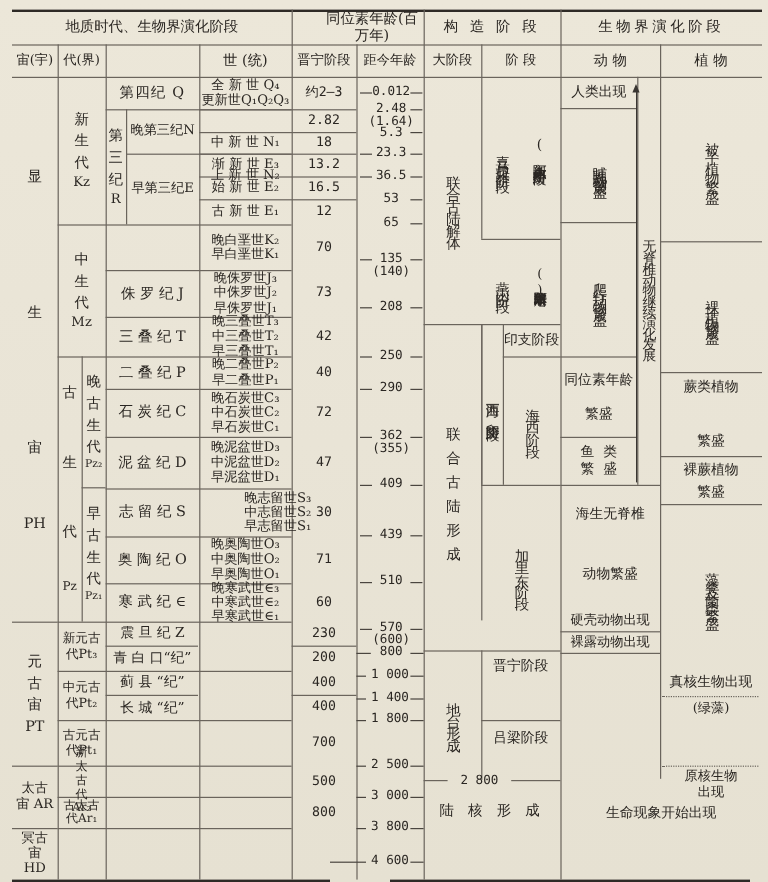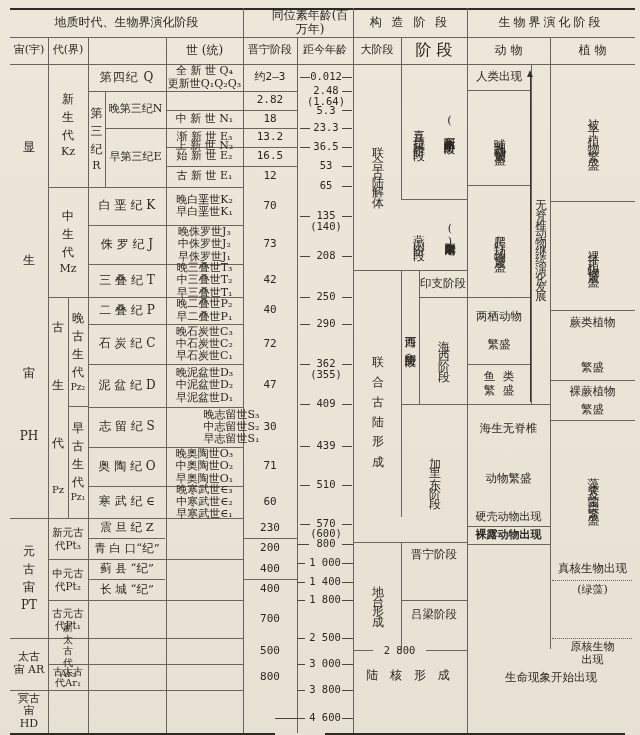--- a/index.html
+++ b/index.html
@@ -53,21 +53,21 @@
   <div class="cell" style="left:243px;top:8px;width:110px;height:29px;font-size:12px;padding-left:24px;">同位素年龄(百万年)</div>
   <div class="cell" style="left:353px;top:8px;width:114px;height:29px;font-size:12px;letter-spacing:3px;">构 造 阶 段</div>
   <div class="cell" style="left:467px;top:8px;width:168px;height:29px;font-size:12px;letter-spacing:3px;">生物界演化阶段</div>
 
   <div class="cell" style="left:10px;top:37px;width:38px;height:27px;font-size:11px;">宙(宇)</div>
   <div class="cell" style="left:48px;top:37px;width:40px;height:27px;font-size:11px;">代(界)</div>
   <div class="cell" style="left:166px;top:37px;width:77px;height:27px;font-size:12px;">世 (统)</div>
   <div class="cell" style="left:243px;top:37px;width:54px;height:27px;font-size:11px;">晋宁阶段</div>
   <div class="cell" style="left:297px;top:37px;width:56px;height:27px;font-size:11px;">距今年龄</div>
   <div class="cell" style="left:353px;top:37px;width:48px;height:27px;font-size:11px;">大阶段</div>
-  <div class="cell" style="left:401px;top:37px;width:66px;height:27px;font-size:16px;text-align:right;">阶 段</div>
+  <div class="cell" style="left:401px;top:37px;width:66px;height:27px;font-size:11px;text-align:right;">阶 段</div>
   <div class="cell" style="left:467px;top:37px;width:83px;height:27px;font-size:12px;">动 物</div>
   <div class="cell" style="left:550px;top:37px;width:85px;height:27px;font-size:12px;">植 物</div>
 
   <div class="ln h" style="left:10px;top:518px;width:38px;"></div>
   <div class="ln h" style="left:10px;top:638px;width:38px;"></div>
   <div class="ln h" style="left:10px;top:690px;width:38px;"></div>
 
   <div class="cell stack" style="left:10px;top:64px;width:38px;height:454px;">
     <span style="margin-bottom:95px">显</span>
     <span style="margin-bottom:95px">生</span>
@@ -147,21 +147,20 @@
 
   <div class="cell" style="left:88px;top:64px;width:78px;height:27px;font-size:12px;letter-spacing:1px;">第四纪 Q</div>
   <div class="cell stack" style="left:88px;top:91px;width:17px;height:96px;">
     <span>第</span>
     <span>三</span>
     <span>纪</span>
     <span style="font-size:11px">R</span>
   </div>
   <div class="cell" style="left:105px;top:91px;width:61px;height:37px;font-size:11px;">晚第三纪N</div>
   <div class="cell" style="left:105px;top:128px;width:61px;height:59px;font-size:11px;">早第三纪E</div>
-  <div class="cell" style="left:88px;top:187px;width:78px;height:38px;font-size:12px;">白 垩 纪 K</div>
   <div class="cell" style="left:88px;top:225px;width:78px;height:39px;font-size:12px;">侏 罗 纪 J</div>
   <div class="cell" style="left:88px;top:264px;width:78px;height:33px;font-size:12px;">三 叠 纪 T</div>
   <div class="cell" style="left:88px;top:297px;width:78px;height:27px;font-size:12px;">二 叠 纪 P</div>
   <div class="cell" style="left:88px;top:324px;width:78px;height:40px;font-size:12px;">石 炭 纪 C</div>
   <div class="cell" style="left:88px;top:364px;width:78px;height:43px;font-size:12px;">泥 盆 纪 D</div>
   <div class="cell" style="left:88px;top:407px;width:78px;height:40px;font-size:12px;">志 留 纪 S</div>
   <div class="cell" style="left:88px;top:447px;width:78px;height:39px;font-size:12px;">奥 陶 纪 O</div>
   <div class="cell" style="left:88px;top:486px;width:78px;height:32px;font-size:12px;">寒 武 纪 ∈</div>
   <div class="cell" style="left:88px;top:518px;width:78px;height:20px;font-size:11.5px;">震 旦 纪 Z</div>
   <div class="cell" style="left:88px;top:538px;width:78px;height:21px;font-size:11.5px;">青 白 口“纪”</div>
@@ -371,31 +370,31 @@
   <div class="ln h" style="left:467px;top:364px;width:64px;"></div>
   <div class="ln h" style="left:467px;top:404px;width:83px;"></div>
   <div class="ln h" style="left:467px;top:526px;width:83px;"></div>
   <div class="ln h" style="left:467px;top:544px;width:83px;"></div>
   <div class="ln v" style="left:531px;top:64px;height:340px;"></div>
 
   <div class="cell" style="left:467px;top:64px;width:64px;height:26px;font-size:11.5px;">人类出现</div>
   <div class="cell vert" style="left:467px;top:90px;width:64px;height:95px;letter-spacing:3px;">哺乳动物繁盛</div>
   <div class="cell vert" style="left:467px;top:185px;width:64px;height:112px;letter-spacing:5px;">爬行动物繁盛</div>
   <div class="cell stack" style="left:467px;top:297px;width:64px;height:67px;">
-    <span style="font-size:11.5px;margin-bottom:10px">两栖动物</span>
+    <span style="font-size:11.5px;margin-bottom:10px">同位素年龄</span>
     <span style="font-size:11.5px">繁盛</span>
   </div>
   <div class="cell stack" style="left:467px;top:364px;width:64px;height:40px;">
     <span style="font-size:11.5px;line-height:1.2;white-space:pre">鱼  类</span>
     <span style="font-size:11.5px;line-height:1.2;white-space:pre">繁  盛</span>
   </div>
   <div class="cell" style="left:467px;top:404px;width:83px;height:50px;font-size:11.5px;">海生无脊椎</div>
   <div class="cell" style="left:467px;top:454px;width:83px;height:50px;font-size:11.5px;">动物繁盛</div>
   <div class="cell" style="left:467px;top:508px;width:83px;height:18px;font-size:11px;">硬壳动物出现</div>
-  <div class="cell" style="left:467px;top:526px;width:83px;height:18px;font-size:11px;font-weight:bold;">裸露动物出现</div>
+  <div class="cell" style="left:467px;top:526px;width:83px;height:18px;font-size:11px;">裸露动物出现</div>
 
   <div class="arrow-line" style="left:530px;top:72px;height:330px;"></div>
   <div class="arrow-head" style="left:527px;top:70px;"></div>
   <div class="cell vert" style="left:531px;top:90px;width:19px;height:300px;letter-spacing:9px;font-size:11.5px;">无脊椎动物继续演化发展</div>
 
   <div class="cell" style="left:467px;top:668px;width:168px;height:20px;font-size:11.5px;">生命现象开始出现</div>
 
   <div class="ln h" style="left:550px;top:201px;width:85px;"></div>
   <div class="ln h" style="left:550px;top:310px;width:85px;"></div>
   <div class="ln h" style="left:550px;top:380px;width:85px;"></div>

